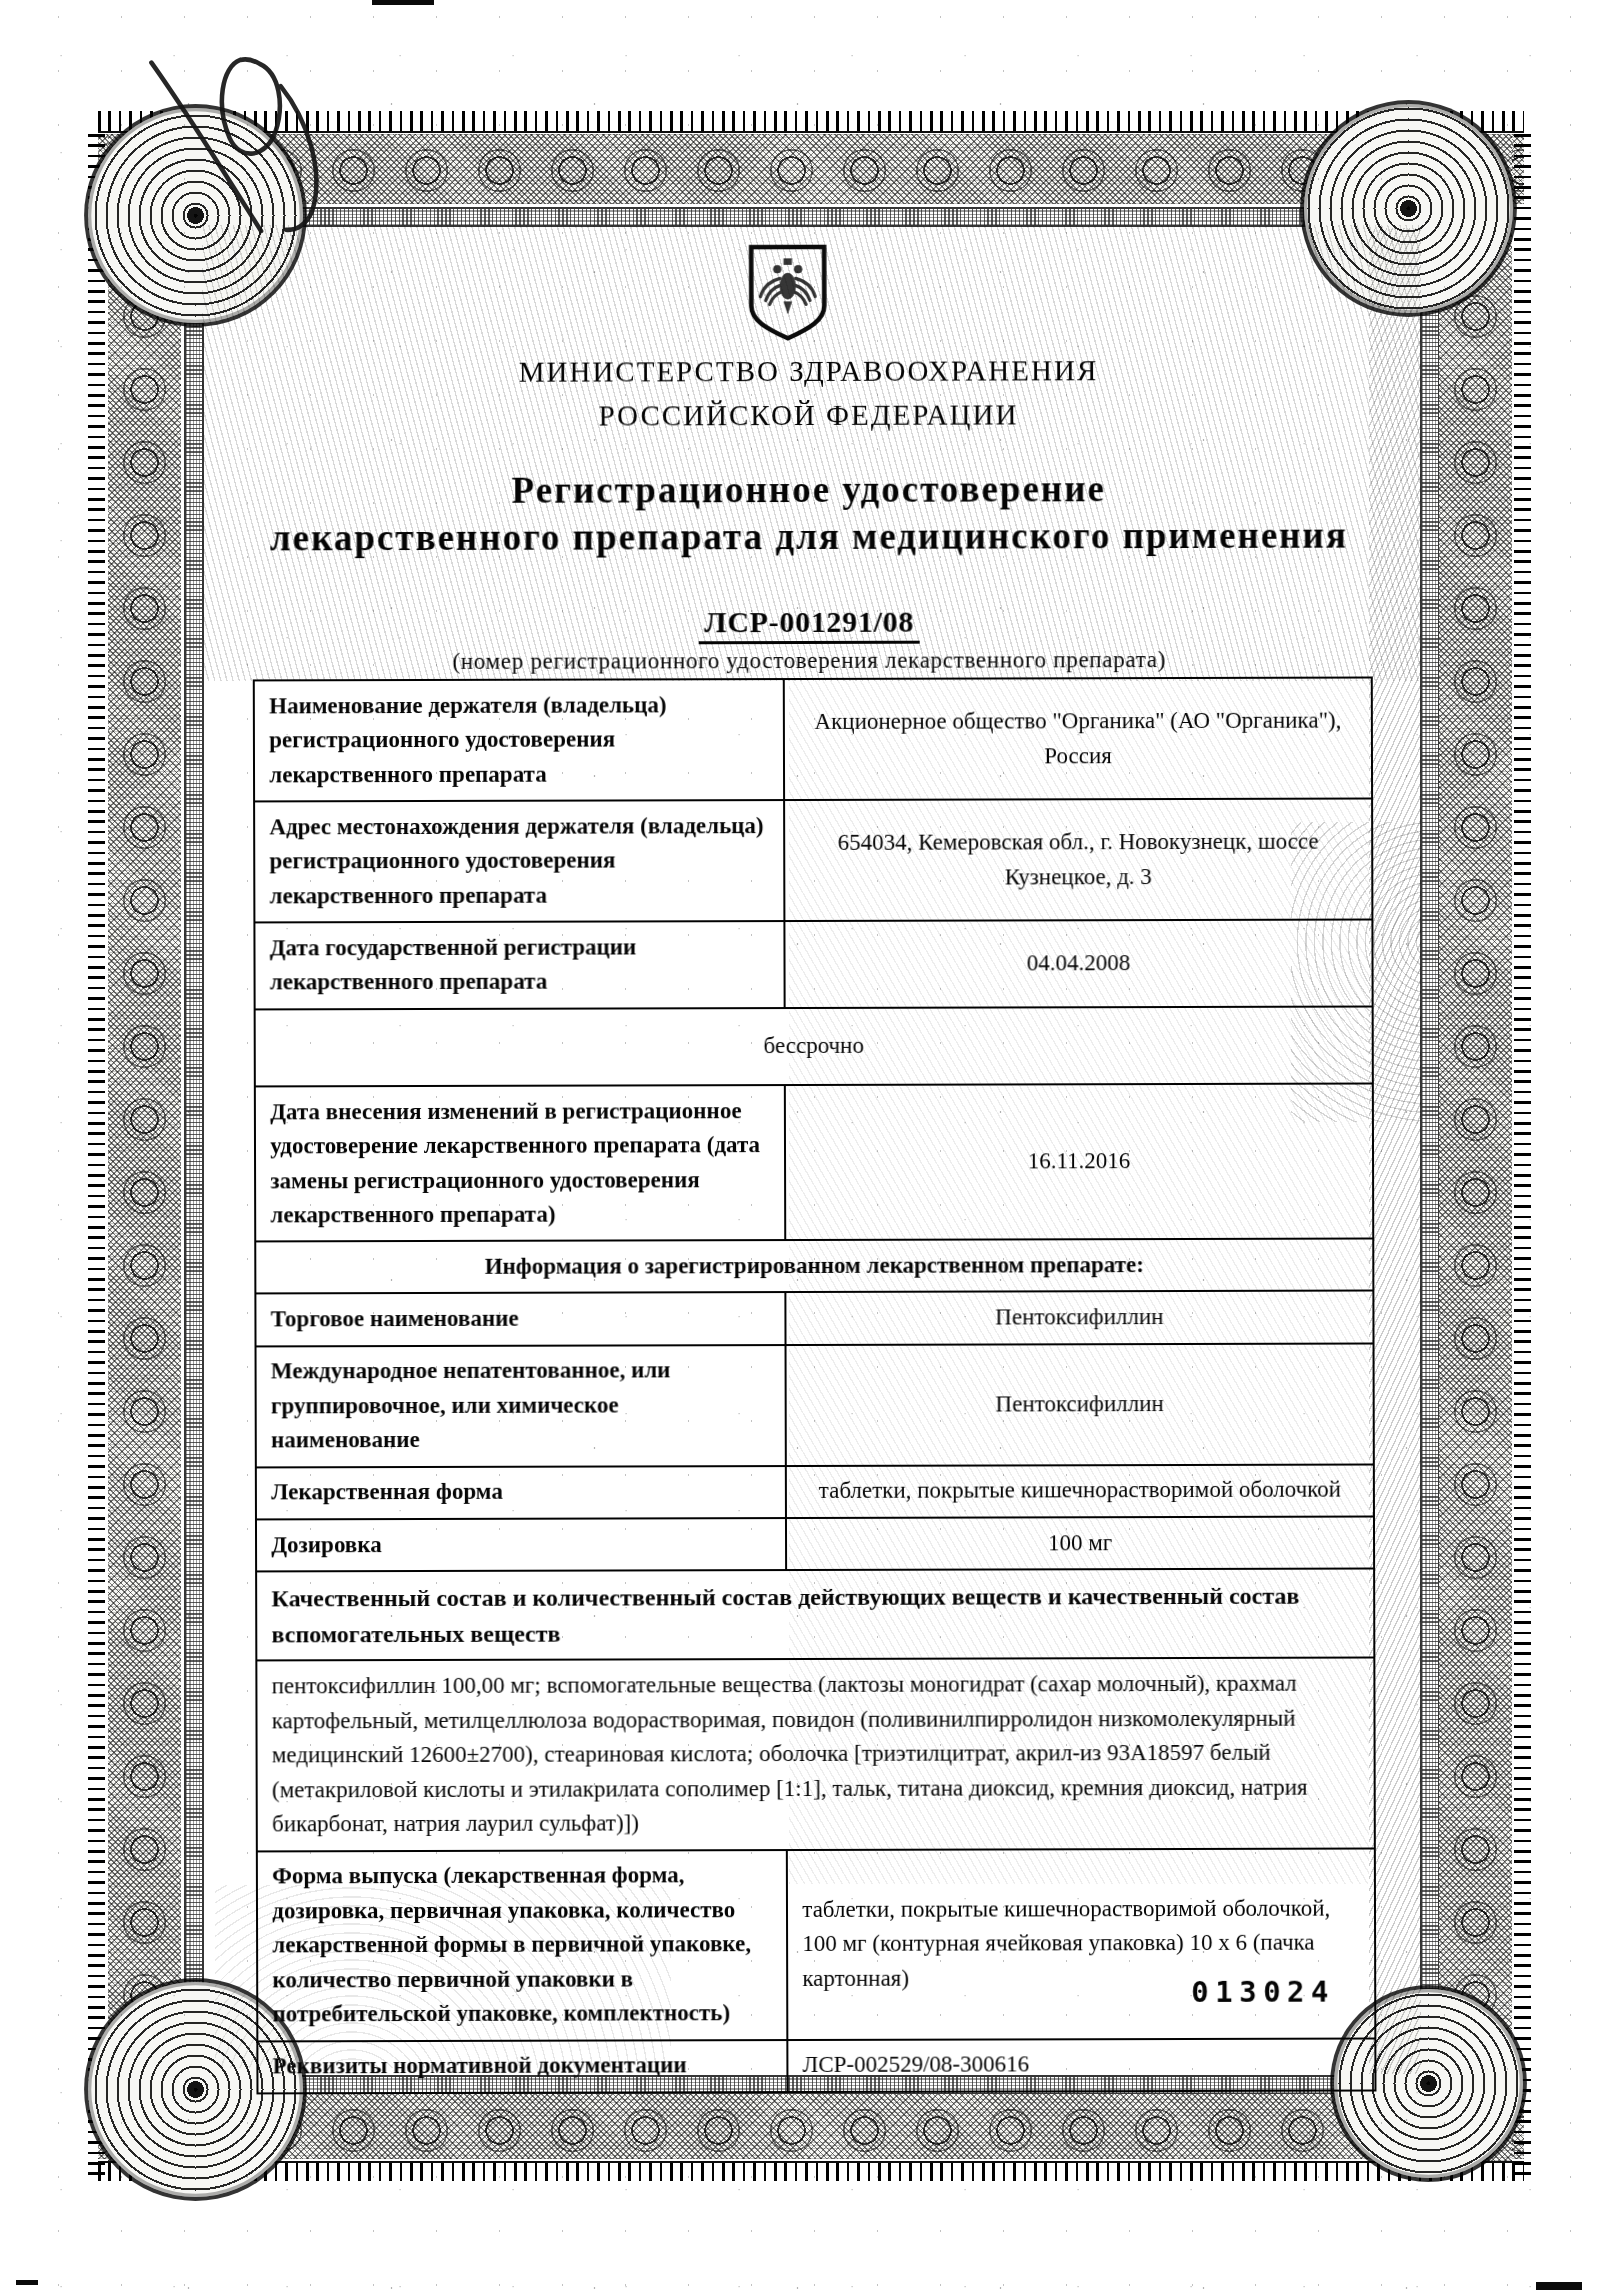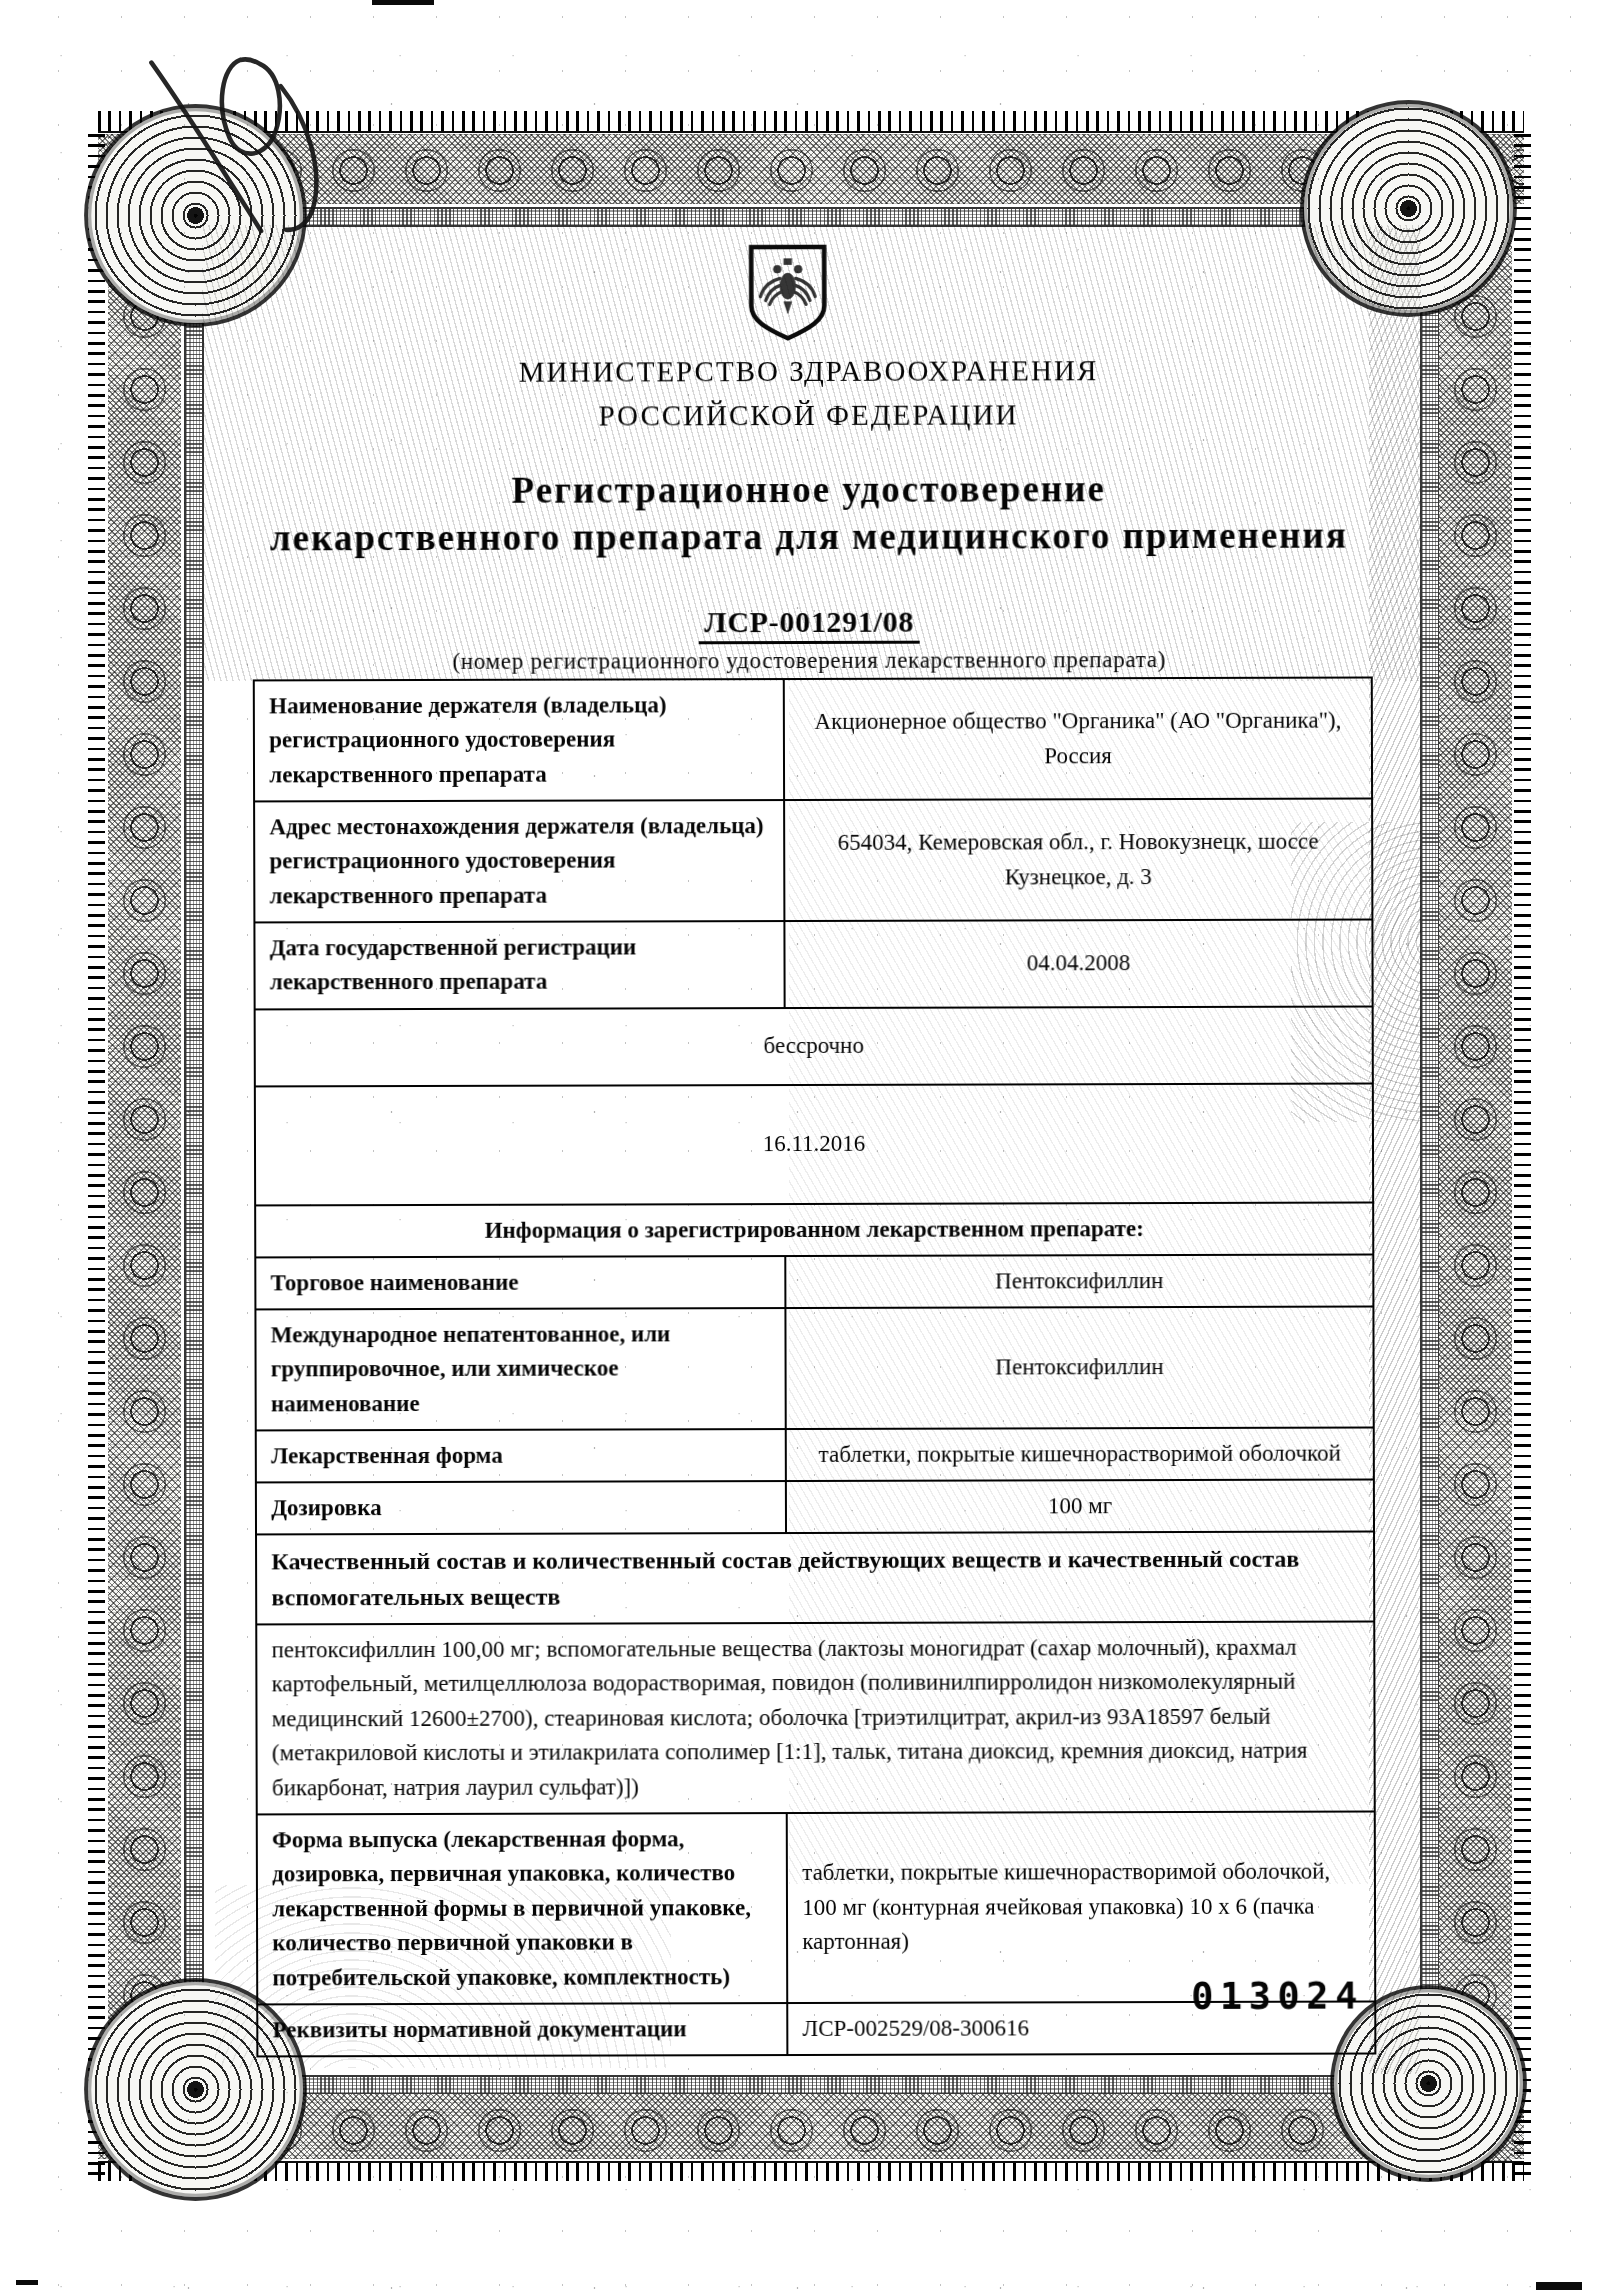--- a/index.html
+++ b/index.html
@@ -39,21 +39,21 @@
     box-shadow:0 0 0 3.9px rgba(0,0,0,.8), inset 0 0 0 3.3px rgba(0,0,0,.3);}
 
   
   .doc-text{inset:0;z-index:4;filter:blur(0.2px) contrast(1.1);transform:rotate(-.15deg);}
   .center-line{left:201px;width:1219px;text-align:center;}
   .ministry{font-size:29px;letter-spacing:2px;font-weight:400;}
   .doc-title{font-size:37px;font-weight:700;letter-spacing:2px;}
   .reg-num{font-size:30px;font-weight:700;letter-spacing:0.7px;}
   .reg-num span{border-bottom:3.3px solid #101010;padding:0 5.2px 2.6px 5.2px;}
   .caption{font-size:23px;letter-spacing:0.7px;}
-  .serial{font-family:"DejaVu Sans Mono",monospace;font-size:37px;font-weight:700;letter-spacing:6.5px;}
+  .serial{font-family:"DejaVu Sans Mono",monospace;font-size:29px;font-weight:700;letter-spacing:6.5px;}
 
   
   .rtable{left:254px;top:678px;width:1116px;border:2.6px solid #0d0d0d;z-index:4;}
   .trow{display:flex;border-top:2px solid #0d0d0d;}
   .trow:first-child{border-top:none;}
   .tcell{font-size:23px;line-height:1.5;padding:7.8px 14.3px;box-sizing:border-box;display:flex;flex-direction:column;justify-content:center;}
   .tlabel{width:530px;border-right:2px solid #0d0d0d;font-weight:700;text-align:left;}
   .tvalue{flex:1;text-align:center;}
   .tvalue.left{text-align:left;}
   .tsection{width:100%;text-align:center;font-weight:700;}
@@ -151,20 +151,21 @@
       <div class="tcell tvalue">654034, Кемеровская обл., г. Новокузнецк, шоссе Кузнецкое, д. 3</div>
     </div>
     <div class="trow" style="min-height:78px;">
       <div class="tcell tlabel">Дата государственной регистрации лекарственного препарата</div>
       <div class="tcell tvalue">04.04.2008</div>
     </div>
     <div class="trow" style="min-height:75px;">
       <div class="tcell tvalue">бессрочно</div>
     </div>
     <div class="trow" style="min-height:117px;">
+      <div class="tcell tlabel">Дата внесения изменений в регистрационное удостоверение лекарственного препарата (дата замены регистрационного удостоверения лекарственного препарата)</div>
       <div class="tcell tvalue">16.11.2016</div>
     </div>
     <div class="trow" style="min-height:47px;">
       <div class="tcell tsection">Информация о зарегистрированном лекарственном препарате:</div>
     </div>
     <div class="trow" style="min-height:46px;">
       <div class="tcell tlabel">Торговое наименование</div>
       <div class="tcell tvalue">Пентоксифиллин</div>
     </div>
     <div class="trow" style="min-height:98px;">

